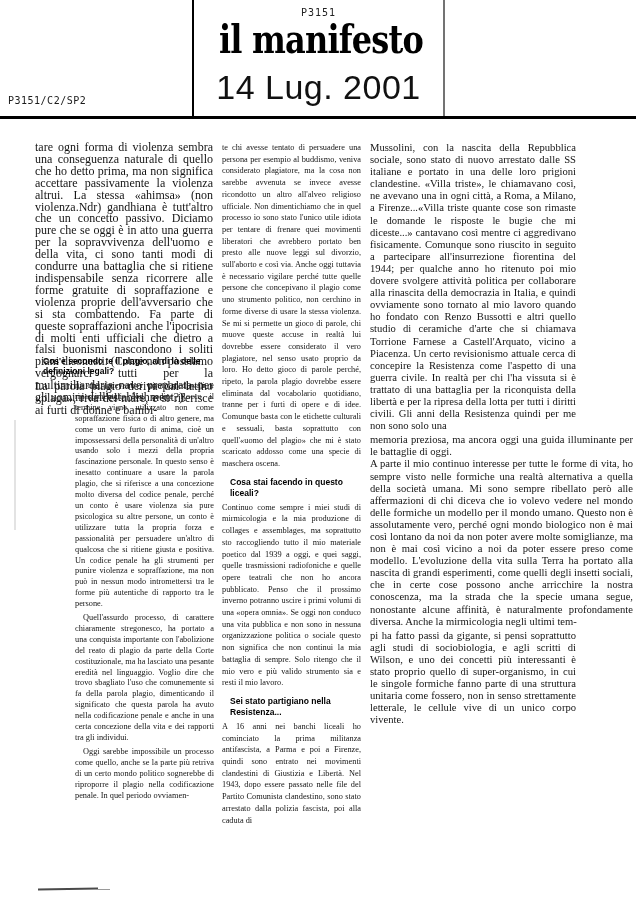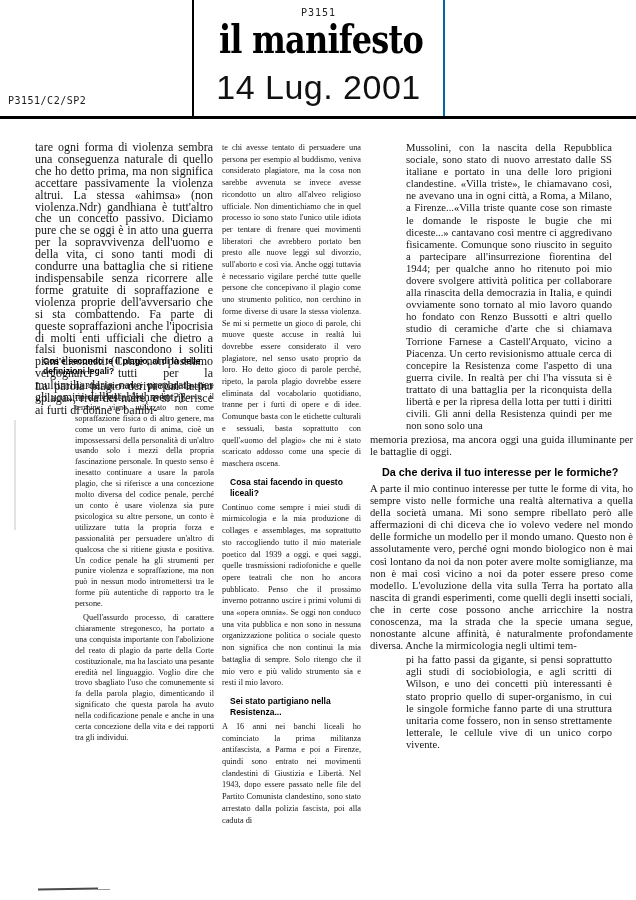--- a/index.html
+++ b/index.html
@@ -12,21 +12,21 @@
     color:#141414;
   }
   
   .code-left{
     position:absolute;left:8px;top:95px;
     font-family:"DejaVu Sans Mono", monospace;
     font-size:10px;letter-spacing:.5px;color:#1a1a1a;
   }
   .header-box{
     position:absolute;left:192px;top:0;width:249px;height:116px;
-    border-left:2px solid #000;border-right:2px solid #0369a1;
+    border-left:2px solid #000;border-right:2px solid #737373;
     text-align:center;
   }
   .code-top{
     margin-top:7px;
     font-family:"DejaVu Sans Mono", monospace;
     font-size:10px;letter-spacing:1px;color:#222;
   }
   .masthead{
     font-family:"DejaVu Serif", serif;
     font-weight:700;font-size:40px;line-height:42px;
@@ -66,21 +66,21 @@
   .col1-narrow p+p{margin-top:3px;text-indent:8px;}
   .col2{
     position:absolute;left:222px;top:142px;width:139px;
     font-size:8.3px;line-height:11.7px;
   }
   .col2 .q-heading{margin:7px 0 2px 0;padding-left:8px;}
   .col3{
     position:absolute;left:370px;top:142px;width:263px;
     font-size:10.6px;line-height:12.1px;
   }
-  .col3 .narrow{width:206px;margin-left:36px;}
+  .col3 .narrow{width:206px;}
   .col3 .p2{margin-top:2px;}
   .col3 .q-heading{margin:8px 0 4px 0;padding-left:12px;width:240px;}
   .col3 .p4{margin-top:2px;}
   .q-heading{
     font-family:"Liberation Sans", sans-serif;
     font-weight:700;color:#000;text-align:left;
   }
   .col2 .q-heading{font-size:8.5px;line-height:11.5px;}
   .col3 .q-heading{font-size:10.8px;line-height:12.5px;}
   
@@ -112,34 +112,34 @@
 
   <div class="col1a tx">tare ogni forma di violenza sembra una conseguenza naturale di quello che ho detto prima, ma non significa accettare passivamente la violenza altrui. La stessa «ahimsa» (non violenza.Ndr) gandhiana è tutt'altro che un concetto passivo. Diciamo pure che se oggi è in atto una guerra per la sopravvivenza dell'uomo e della vita, ci sono tanti modi di condurre una battaglia che si ritiene indispensabile senza ricorrere alle forme gratuite di sopraffazione e violenza proprie dell'avversario che si sta combattendo. Fa parte di queste sopraffazioni anche l'ipocrisia di molti enti ufficiali che dietro a falsi buonismi nascondono i soliti piani disonesti. (Come non possiamo vergognarci tutti per la multimiliardaria nave preparata per gli uomini dell'establishment?).</div>
 
   <div class="col1-heading">Cos'è secondo te il plagio, al di là delle definizioni legali?</div>
 
   <div class="col1-para2a tx">La parola plagio deriva dal latino «plaga», riva del mare, e si riferisce ai furti di donne e bambi-</div>
 
   <div class="col1-narrow tx">
     <p>ni che facevano i pirati medievali e rinascimentali. Nel codice Rocco il termine viene utilizzato non come sopraffazione fisica o di altro genere, ma come un vero furto di anima, cioè un impossessarsi della personalità di un'altro usando solo i mezzi della propria fascinazione personale. In questo senso è inesatto continuare a usare la parola plagio, che si riferisce a una concezione molto diversa del codice penale, perché un conto è usare violenza sia pure psicologica su altre persone, un conto è utilizzare tutta la propria forza e passionalità per persuadere un'altro di qualcosa che si ritiene giusta e positiva. Un codice penale ha gli strumenti per punire violenza e sopraffazione, ma non può in nessun modo intromettersi tra le forme più autentiche di rapporto tra le persone.</p>
     <p>Quell'assurdo processo, di carattere chiaramente stregonesco, ha portato a una conquista importante con l'abolizione del reato di plagio da parte della Corte costituzionale, ma ha lasciato una pesante eredità nel linguaggio. Voglio dire che trovo sbagliato l'uso che comunemente si fa della parola plagio, dimenticando il significato che questa parola ha avuto nella codificazione penale e anche in una certa concezione della vita e dei rapporti tra gli individui.</p>
+    <p>Oggi sarebbe impossibile un processo come quello, anche se la parte più retriva di un certo mondo politico sognerebbe di riproporre il plagio nella codificazione penale. In quel periodo ovviamen-</p>
   </div>
 
   <div class="col2 tx">
     <p>te chi avesse tentato di persuadere una persona per esempio al buddismo, veniva considerato plagiatore, ma la cosa non sarebbe avvenuta se invece avesse ricondotto un altro all'alveo religioso ufficiale. Non dimentichiamo che in quel processo io sono stato l'unico utile idiota per tentare di frenare quei movimenti liberatori che avrebbero portato ben presto alle nuove leggi sul divorzio, sull'aborto e così via. Anche oggi tuttavia è necessario vigilare perché tutte quelle persone che concepivano il plagio come uno strumento politico, non cerchino in forme diverse di usare la stessa violenza. Se mi si permette un gioco di parole, chi muove queste accuse in realtà lui dovrebbe essere considerato il vero plagiatore, nel senso usato proprio da loro. Ho detto gioco di parole perché, ripeto, la parola plagio dovrebbe essere eliminata dal vocabolario quotidiano, tranne per i furti di opere e di idee. Comunque basta con le etichette culturali e sessuali, basta soprattutto con quell'«uomo del plagio» che mi è stato scaricato addosso come una specie di maschera oscena.</p>
     <p class="q-heading">Cosa stai facendo in questo liceali?</p>
     <p>Continuo come sempre i miei studi di mirmicologia e la mia produzione di collages e assemblages, ma soprattutto sto raccogliendo tutto il mio materiale poetico dal 1939 a oggi, e quei saggi, quelle trasmissioni radiofoniche e quelle opere teatrali che non ho ancora pubblicato. Penso che il prossimo inverno potranno uscire i primi volumi di una «opera omnia». Se oggi non conduco una vita pubblica e non sono in nessuna organizzazione politica o sociale questo non significa che non continui la mia battaglia di sempre. Solo ritengo che il mio vero e più valido strumento sia e resti il mio lavoro.</p>
     <p class="q-heading">Sei stato partigiano nella Resistenza...</p>
     <p>A 16 anni nei banchi liceali ho cominciato la prima militanza antifascista, a Parma e poi a Firenze, quindi sono entrato nei movimenti clandestini di Giustizia e Libertà. Nel 1943, dopo essere passato nelle file del Partito Comunista clandestino, sono stato arrestato dalla polizia fascista, poi alla caduta di</p>
   </div>
 
   <div class="col3 tx">
     <p class="narrow">Mussolini, con la nascita della Repubblica sociale, sono stato di nuovo arrestato dalle SS italiane e portato in una delle loro prigioni clandestine. «Villa triste», le chiamavano così, ne avevano una in ogni città, a Roma, a Milano, a Firenze...«Villa triste quante cose son rimaste le domande le risposte le bugie che mi diceste...» cantavano così mentre ci aggredivano fisicamente. Comunque sono riuscito in seguito a partecipare all'insurrezione fiorentina del 1944; per qualche anno ho ritenuto poi mio dovere svolgere attività politica per collaborare alla rinascita della democrazia in Italia, e quindi ovviamente sono tornato al mio lavoro quando ho fondato con Renzo Bussotti e altri quello studio di ceramiche d'arte che si chiamava Torrione Farnese a Castell'Arquato, vicino a Piacenza. Un certo revisionismo attuale cerca di concepire la Resistenza come l'aspetto di una guerra civile. In realtà per chi l'ha vissuta si è trattato di una battaglia per la riconquista della libertà e per la ripresa della lotta per tutti i diritti civili. Gli anni della Resistenza quindi per me non sono solo una</p>
     <p class="p2">memoria preziosa, ma ancora oggi una guida illuminante per le battaglie di oggi.</p>
-    <p class="q-heading">Da che deriva il tuo interesse per le formiche?</p>
     <p>A parte il mio continuo interesse per tutte le forme di vita, ho sempre visto nelle formiche una realtà alternativa a quella della società umana. Mi sono sempre ribellato però alle affermazioni di chi diceva che io volevo vedere nel mondo delle formiche un modello per il mondo umano. Questo non è assolutamente vero, perché ogni mondo biologico non è mai così lontano da noi da non poter avere molte somiglianze, ma non è mai così vicino a noi da poter essere preso come modello. L'evoluzione della vita sulla Terra ha portato alla nascita di grandi esperimenti, come quelli degli insetti sociali, che in certe cose possono anche arricchire la nostra conoscenza, ma la strada che la specie umana segue, nonostante alcune affinità, è naturalmente profondamente diversa. Anche la mirmicologia negli ultimi tem-</p>
     <p class="narrow p4">pi ha fatto passi da gigante, si pensi soprattutto agli studi di sociobiologia, e agli scritti di Wilson, e uno dei concetti più interessanti è stato proprio quello di super-organismo, in cui le singole formiche fanno parte di una struttura unitaria come fossero, non in senso strettamente letterale, le cellule vive di un unico corpo vivente.</p>
   </div>
 
   <div class="artifact-line"></div>
   <div class="artifact-line-tail"></div>
   <div class="edge-streak"></div>
 
 </div>
 

